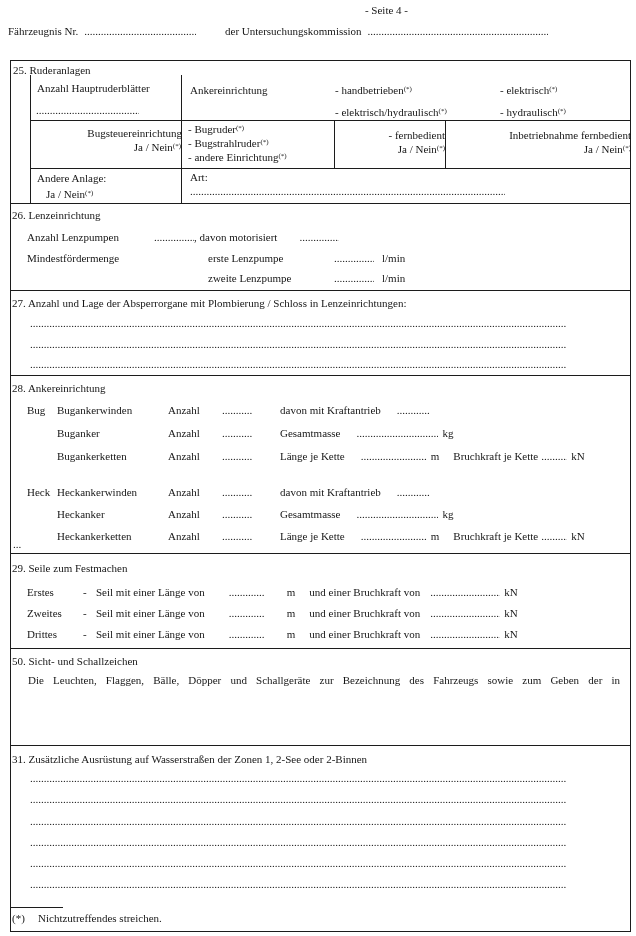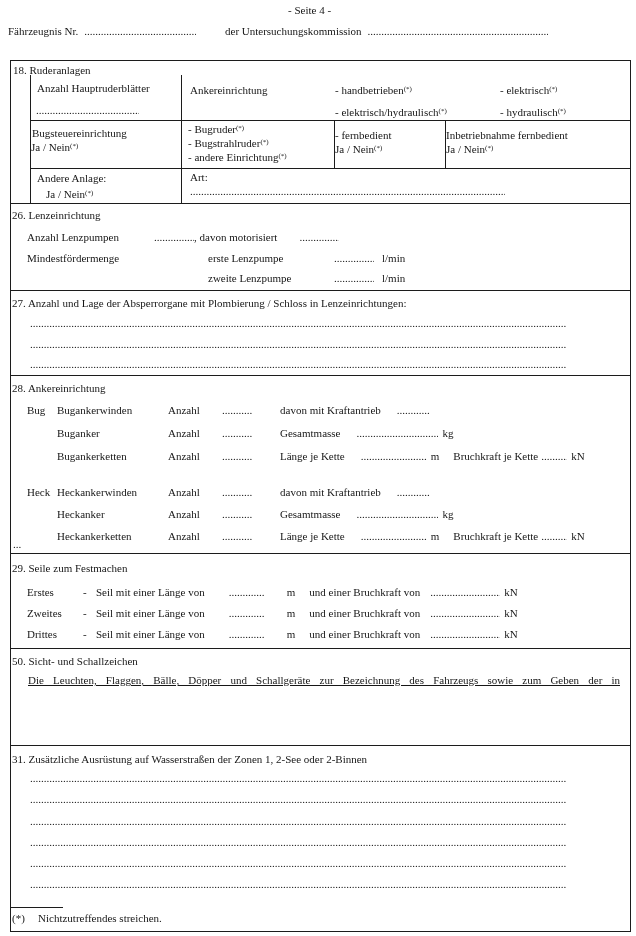--- a/index.html
+++ b/index.html
@@ -4,50 +4,50 @@
 <style>
   * { box-sizing: border-box; }
   html, body { margin: 0; padding: 0; }
   body {
     width: 636px; height: 936px; position: relative; overflow: hidden;
     background: #ffffff; color: #161616;
     font-family: "Liberation Serif", "DejaVu Serif", serif;
     font-size: 11px; line-height: 14px;
   }
   .t { position: absolute; white-space: nowrap; }
-  .c { text-align: left; }
+  .c { text-align: right; }
   sup { font-size: 7px; line-height: 0; vertical-align: baseline; position: relative; top: -3.5px; }
   .dotfill {
     display: inline-block; overflow: hidden; white-space: nowrap;
     height: 13px; line-height: 13px; vertical-align: bottom; letter-spacing: 0;
   }
   .dfa { position: absolute; }
   .hl { position: absolute; height: 1px; background: #1c1c1c; }
   .vl { position: absolute; width: 1px; background: #1c1c1c; }
   .box { position: absolute; left: 10px; top: 60px; width: 621px; height: 872px; border: 1px solid #1c1c1c; }
   .par { position: absolute; left: 28px; top: 673px; width: 592px; }
-  .par .pl { line-height: 15px; text-align: justify; text-align-last: justify; white-space: normal; text-decoration: underline; }
+  .par .pl { line-height: 15px; text-align: justify; text-align-last: justify; white-space: normal; }
   .par .pl.last { text-align-last: left; }
 </style>
 </head>
 <body>
 
 <div class="t c" style="left:288px;top:3px;width:120px">- Seite 4 -</div>
 <div class="t" style="left:8px;top:24px"><span>Fährzeugnis Nr.</span><span class="dotfill" style="width:112px;margin-left:6px">........................................................................................................................................................................................................................................................</span></div>
 <div class="t" style="left:225px;top:24px"><span>der Untersuchungskommission</span><span class="dotfill" style="width:180px;margin-left:6px">........................................................................................................................................................................................................................................................</span></div>
 
 <div class="box"></div>
 <div class="hl" style="left:11px;top:203px;width:620px"></div>
 <div class="hl" style="left:11px;top:290px;width:620px"></div>
 <div class="hl" style="left:11px;top:375px;width:620px"></div>
 <div class="hl" style="left:11px;top:553px;width:620px"></div>
 <div class="hl" style="left:11px;top:648px;width:620px"></div>
 <div class="hl" style="left:11px;top:745px;width:620px"></div>
 
-<div class="t" style="left:13px;top:63px">18. Ruderanlagen</div>
+<div class="t" style="left:13px;top:63px">25. Ruderanlagen</div>
 
 <div class="vl" style="left:30px;top:75px;height:128px"></div>
 <div class="vl" style="left:181px;top:75px;height:128px"></div>
 <div class="hl" style="left:30px;top:120px;width:601px"></div>
 <div class="hl" style="left:30px;top:168px;width:601px"></div>
 <div class="vl" style="left:334px;top:120px;height:48px"></div>
 <div class="vl" style="left:445px;top:120px;height:48px"></div>
 
 <div class="t" style="left:37px;top:81px">Anzahl Hauptruderblätter</div>
 <span class="dotfill dfa" style="left:36px;top:104px;width:103px">........................................................................................................................................................................................................................................................</span>

